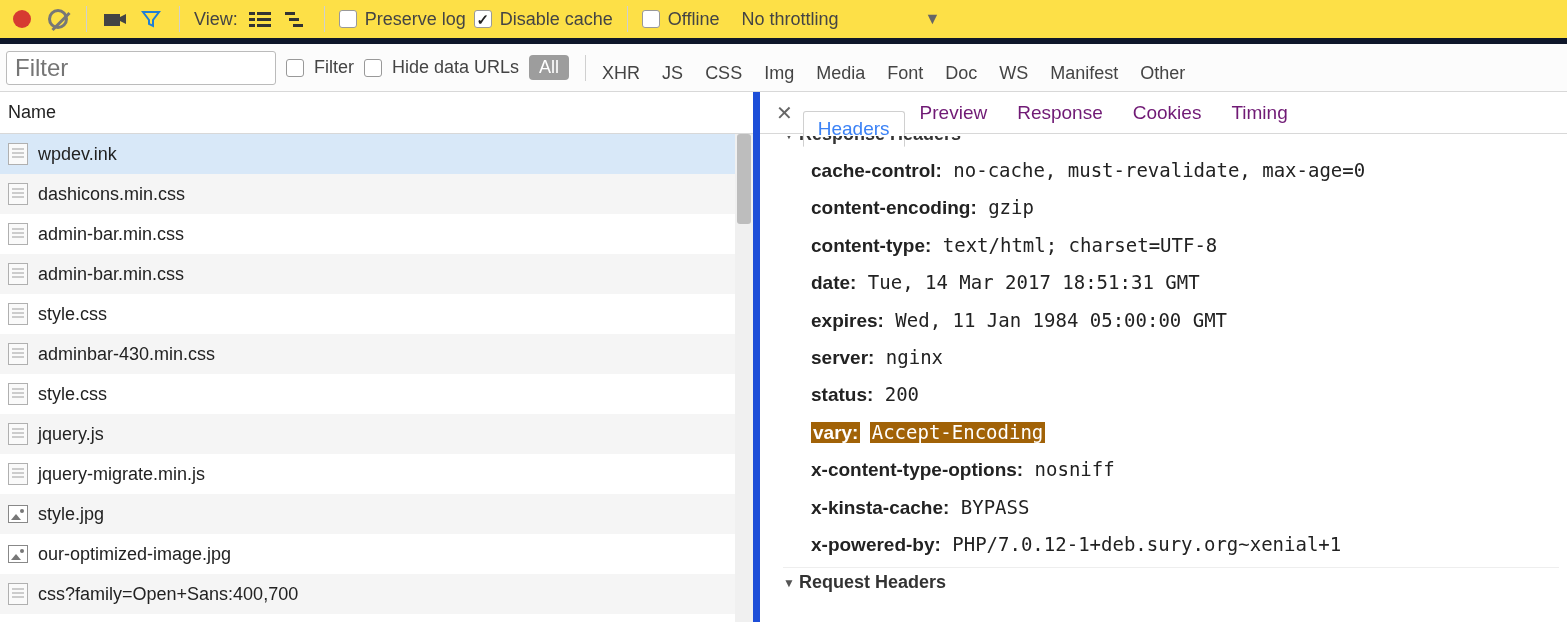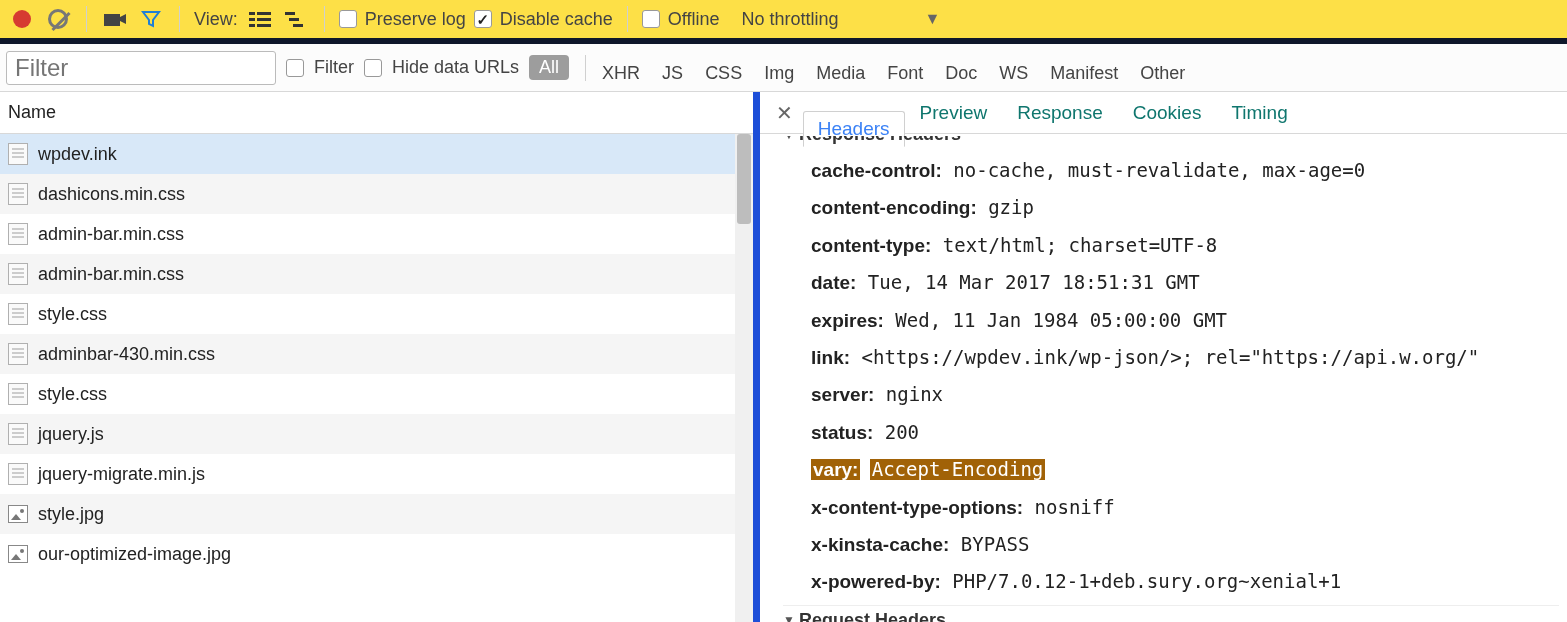--- a/index.html
+++ b/index.html
@@ -97,21 +97,21 @@
 .scroll-thumb{ position:absolute; left:2px; right:2px; top:0; height:90px; background:#bdbdbd; border-radius:3px;}
 .right-pane { flex:1; display:flex; flex-direction:column;}
 .right-tabs {
   display:flex; align-items:center; height:42px;
   border-bottom:1px solid #d8d8d8;
   padding-left:6px;
   gap:0;
 }
 .close-x { color:#666; font-size:20px; padding:0 10px; cursor:pointer;}
 .rtab {
-  padding:6px 14px; color:#0f766e; cursor:pointer; font-size:19px;
+  padding:6px 14px; color:#701a75; cursor:pointer; font-size:19px;
   border:1px solid transparent;
 }
 .rtab.active {
   color:#3b82f6; border:1px solid #d0d0d0; border-bottom:1px solid #fff;
   border-radius:3px 3px 0 0; background:#fff; position:relative; top:16px;
 }
 .hdr-body { flex:1; overflow:auto; padding:2px 8px 8px 23px;}
 .section-title {
   font-weight:700; color:#333; padding:4px 0;
   display:flex; align-items:center; gap:4px;
@@ -248,20 +248,24 @@
             <span>jquery-migrate.min.js</span>
           </div>
           <div class="file-row">
             <div class="img-icon"></div>
             <span>style.jpg</span>
           </div>
           <div class="file-row">
             <div class="img-icon"></div>
             <span>our-optimized-image.jpg</span>
           </div>
+          <div class="file-row">
+            <div class="file-icon"></div>
+            <span>css?family=Open+Sans:400,700</span>
+          </div>
         </div>
       <div class="scrollbar">
           <div class="scroll-thumb"></div>
         </div>
     </div>
   </div>
   <div class="right-pane">
     <div class="right-tabs">
       <span class="close-x">✕</span>
       <div id="rtabs" style="display:flex">
@@ -278,21 +282,20 @@
             <span class="tri">▼</span>
             <span>Response Headers</span>
           </div>
       </div>
       <div id="resp-headers">
           <div class="hdr-row"><span class="hk">cache-control:</span><span class="hv"> no-cache, must-revalidate, max-age=0</span></div>
           <div class="hdr-row"><span class="hk">content-encoding:</span><span class="hv"> gzip</span></div>
           <div class="hdr-row"><span class="hk">content-type:</span><span class="hv"> text/html; charset=UTF-8</span></div>
           <div class="hdr-row"><span class="hk">date:</span><span class="hv"> Tue, 14 Mar 2017 18:51:31 GMT</span></div>
           <div class="hdr-row"><span class="hk">expires:</span><span class="hv"> Wed, 11 Jan 1984 05:00:00 GMT</span></div>
-          <div class="hdr-row"><span class="hk">link:</span><span class="hv"> &lt;https://wpdev.ink/wp-json/&gt;; rel="https://api.w.org/"</span></div>
           <div class="hdr-row"><span class="hk">server:</span><span class="hv"> nginx</span></div>
           <div class="hdr-row"><span class="hk">status:</span><span class="hv"> 200</span></div>
           <div class="hdr-row"><span class="hl-blue"><span class="hk">vary:</span></span> <span class="hl-blue" style="margin-left: 4px;"><span class="hv">Accept-Encoding</span></span></div>
           <div class="hdr-row"><span class="hk">x-content-type-options:</span><span class="hv"> nosniff</span></div>
           <div class="hdr-row"><span class="hk">x-kinsta-cache:</span><span class="hv"> BYPASS</span></div>
           <div class="hdr-row"><span class="hk">x-powered-by:</span><span class="hv"> PHP/7.0.12-1+deb.sury.org~xenial+1</span></div>
         </div>
       <div class="cutline"></div>
       <div class="section-title">
           <span class="tri">▼</span> 

